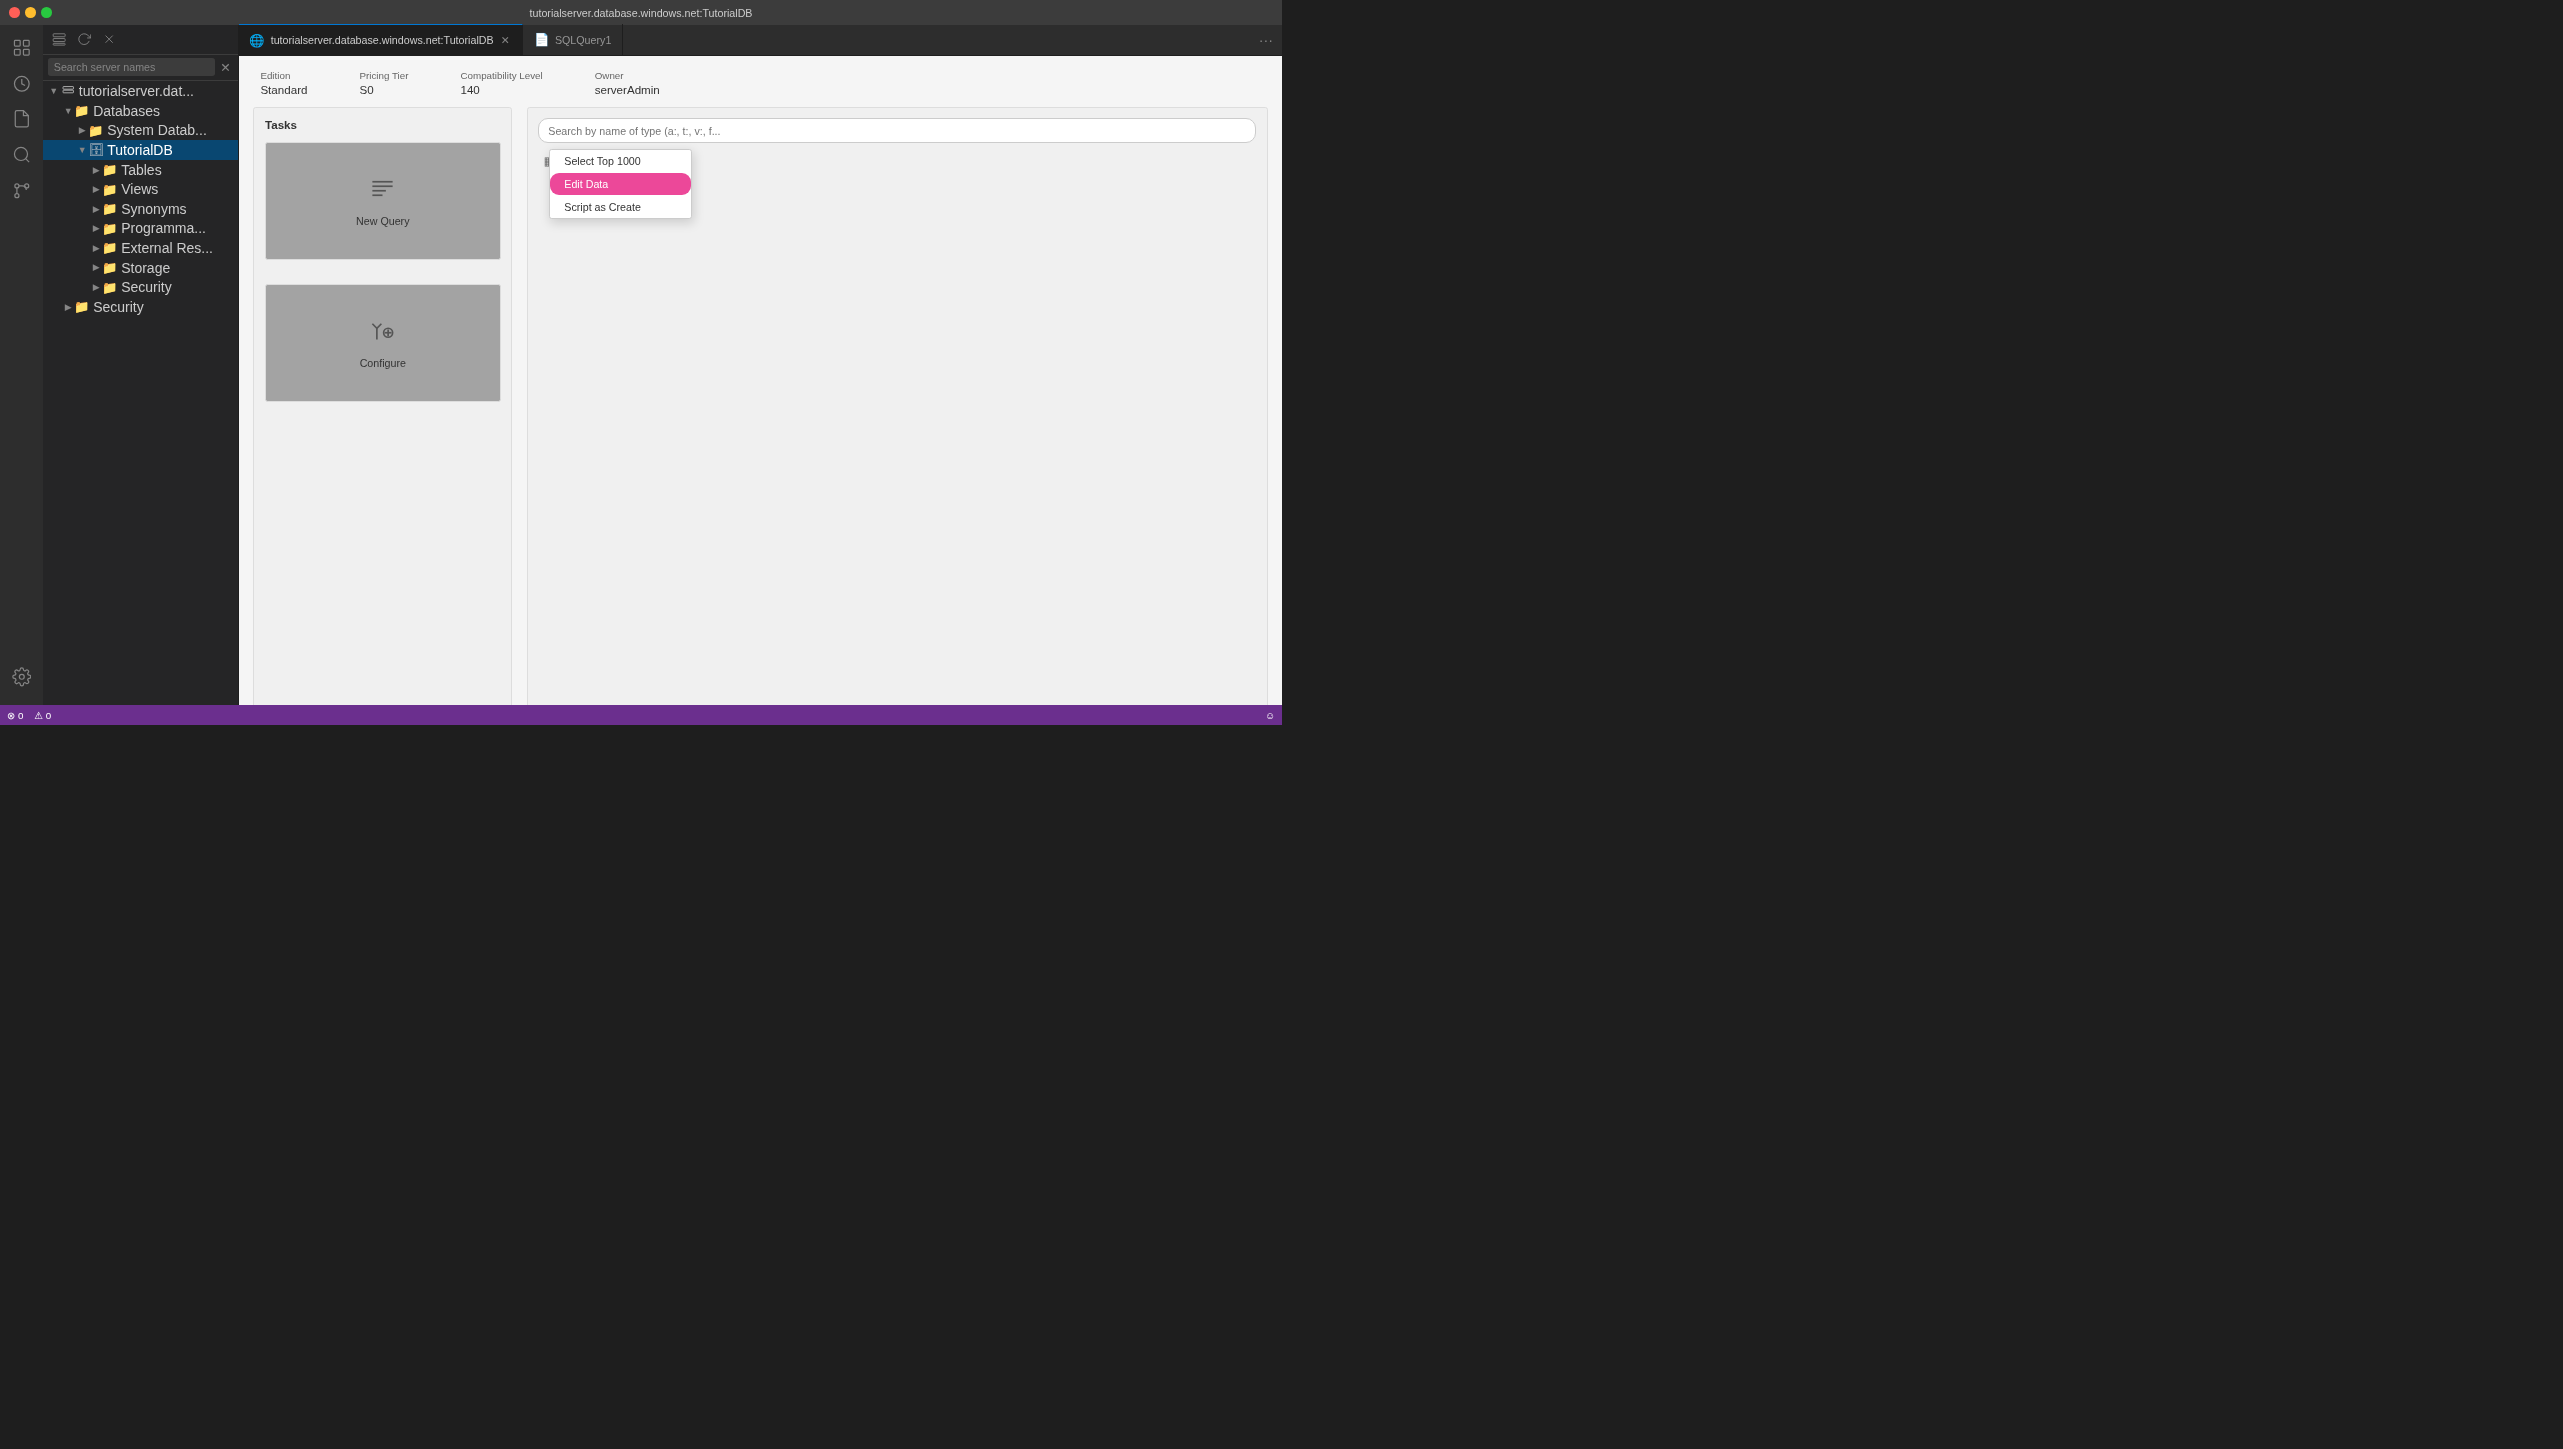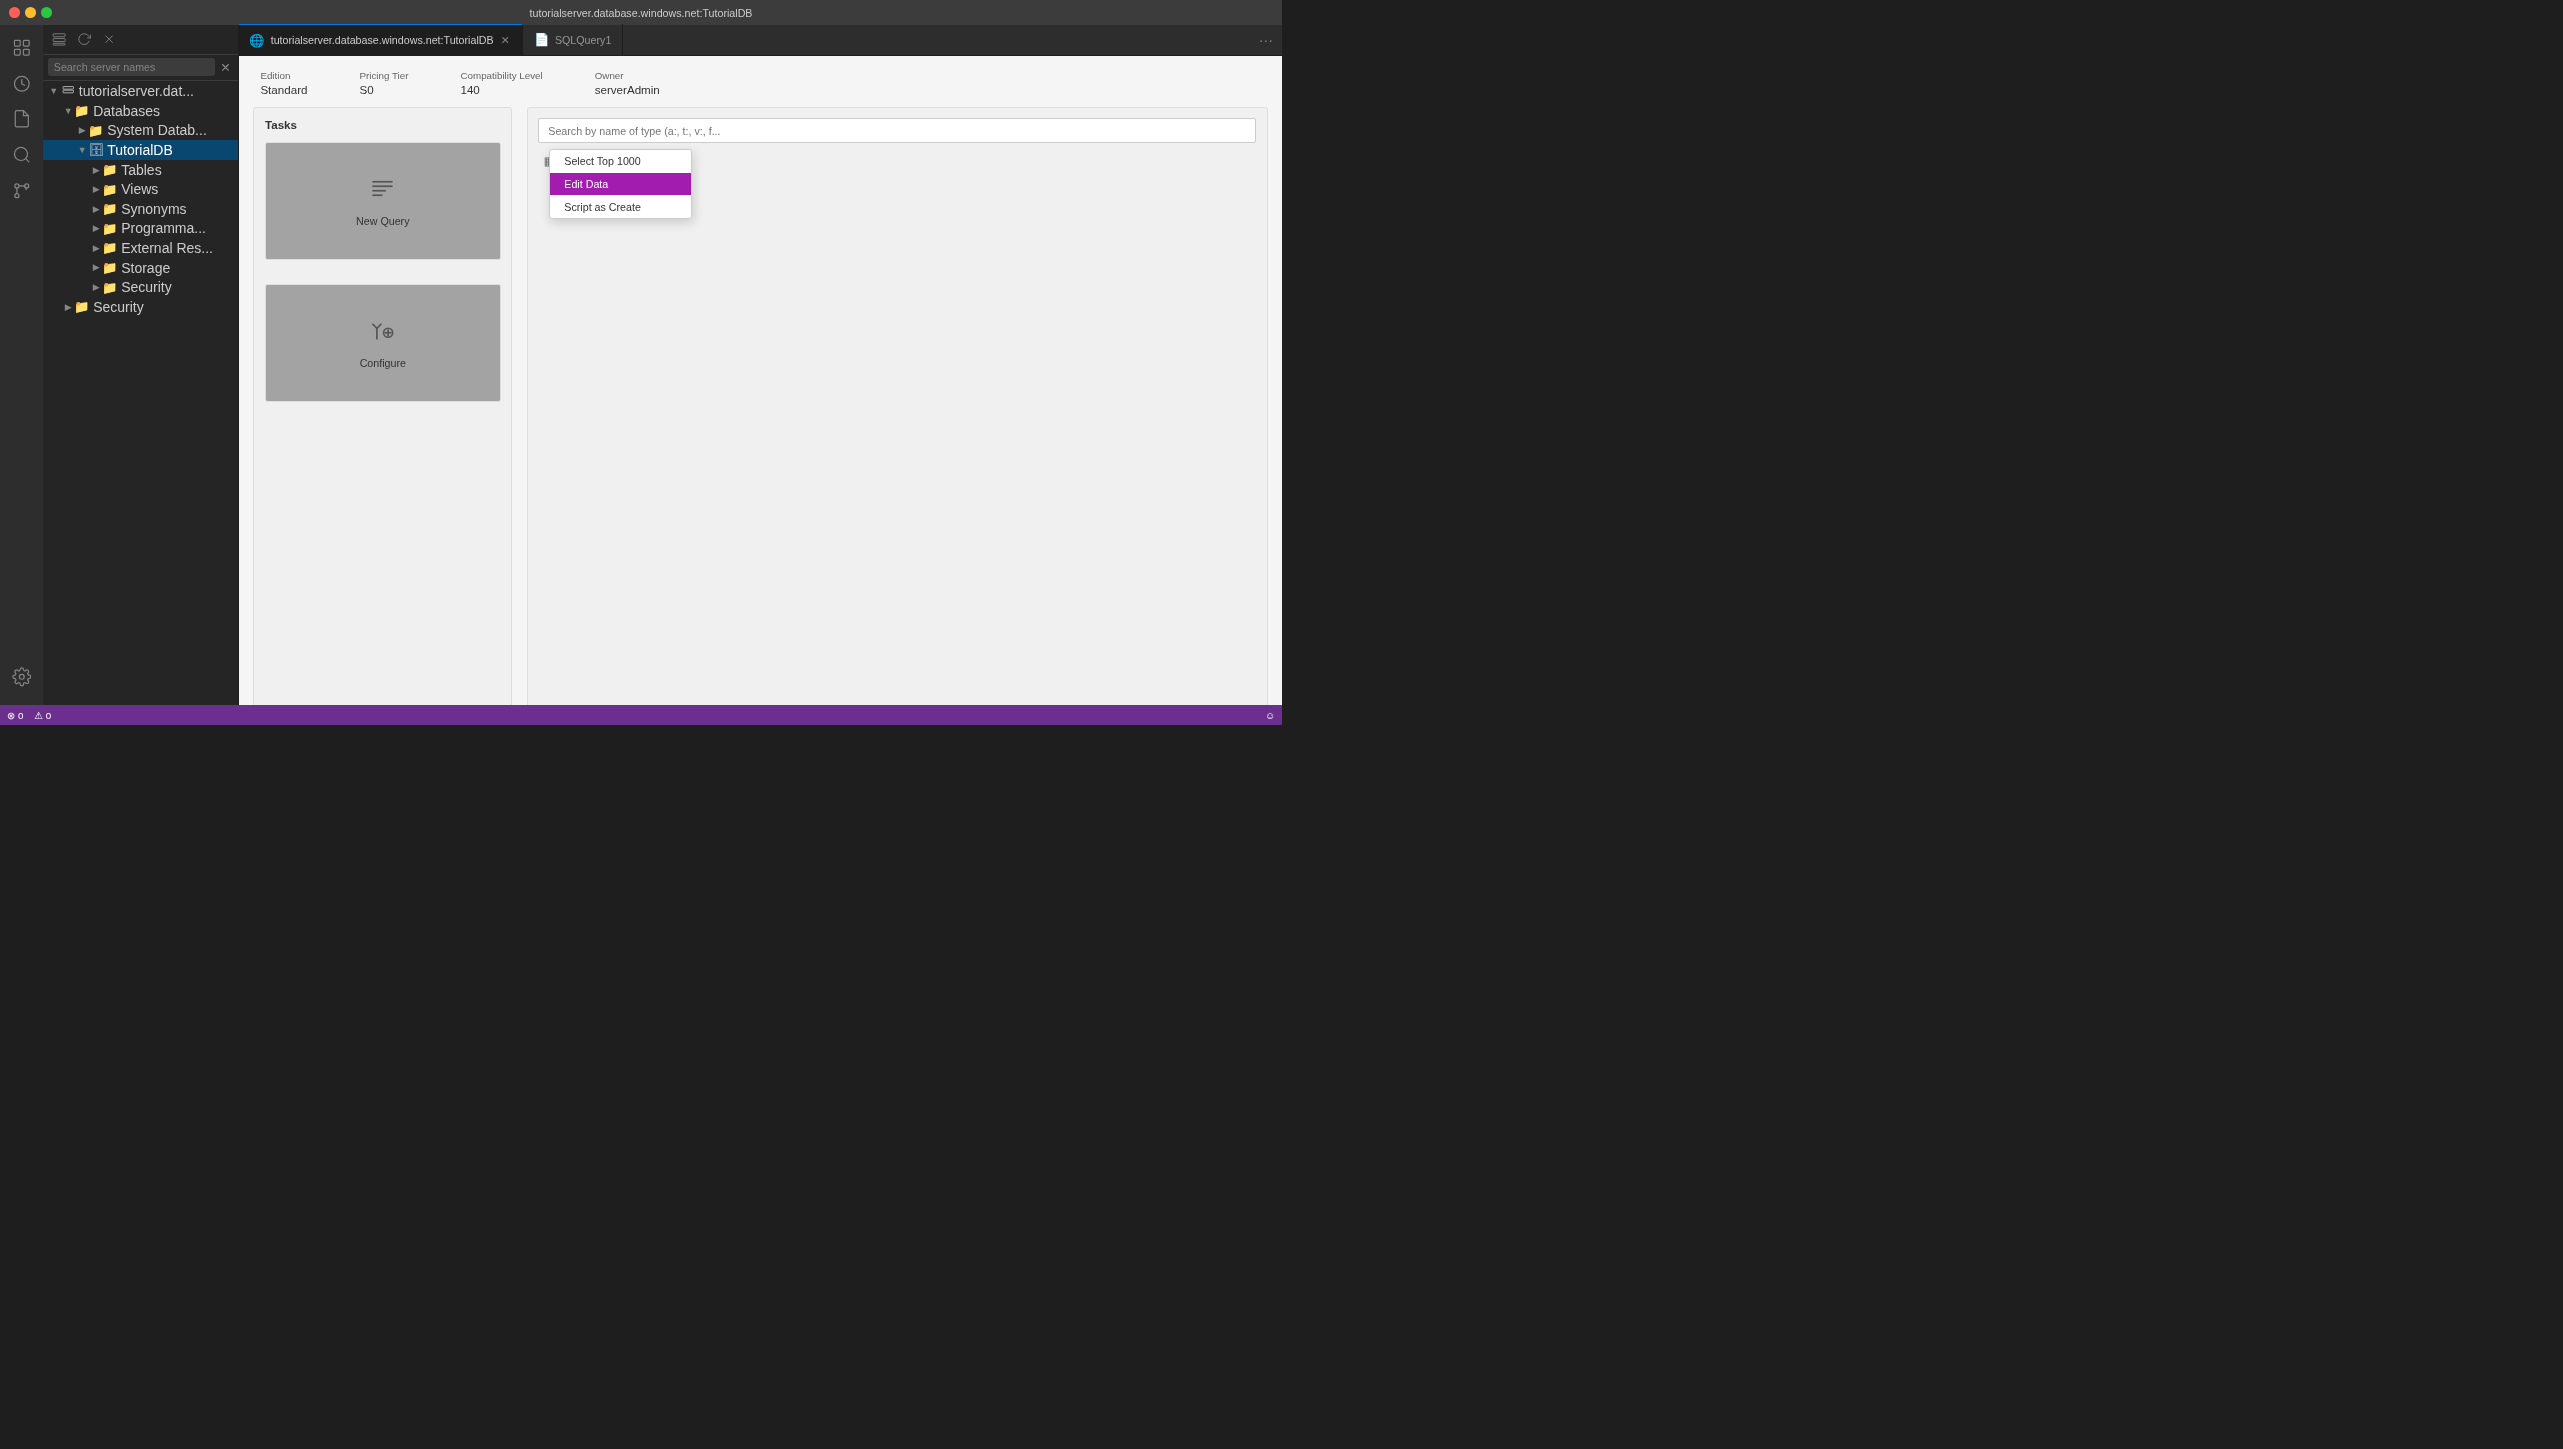--- a/index.html
+++ b/index.html
@@ -302,21 +302,21 @@
       background: #f0f0f0;
       border: 0.9px solid #ddd;
       border-radius: 2.7px;
       padding: 10.7px;
       position: relative;
     }
     .search-box {
       width: 100%;
       padding: 5.4px 9px;
       border: 0.9px solid #ccc;
-      border-radius: 2px;
+      border-radius: 10px;
       font-size: 10.7px;
       color: #999;
       margin-bottom: 7.1px;
       background: #fff;
     }
     .table-row-item {
       display: flex;
       align-items: center;
       gap: 5.4px;
       padding: 3.6px 5.4px;
@@ -344,22 +344,23 @@
       overflow: hidden;
     }
     .context-menu-item {
       padding: 5.4px 14.3px;
       font-size: 10.7px;
       cursor: pointer;
       color: #333;
       white-space: nowrap;
     }
     .context-menu-item.highlighted-item {
-      background: #a21caf;
+      background: #ec4899;
       color: #fff;
+      border-radius: 9px;
     }
 
     
     .status-bar {
       height: 19.6px;
       background: #6b2f8e;
       display: flex;
       align-items: center;
       padding: 0 7.1px;
       gap: 10.7px;

